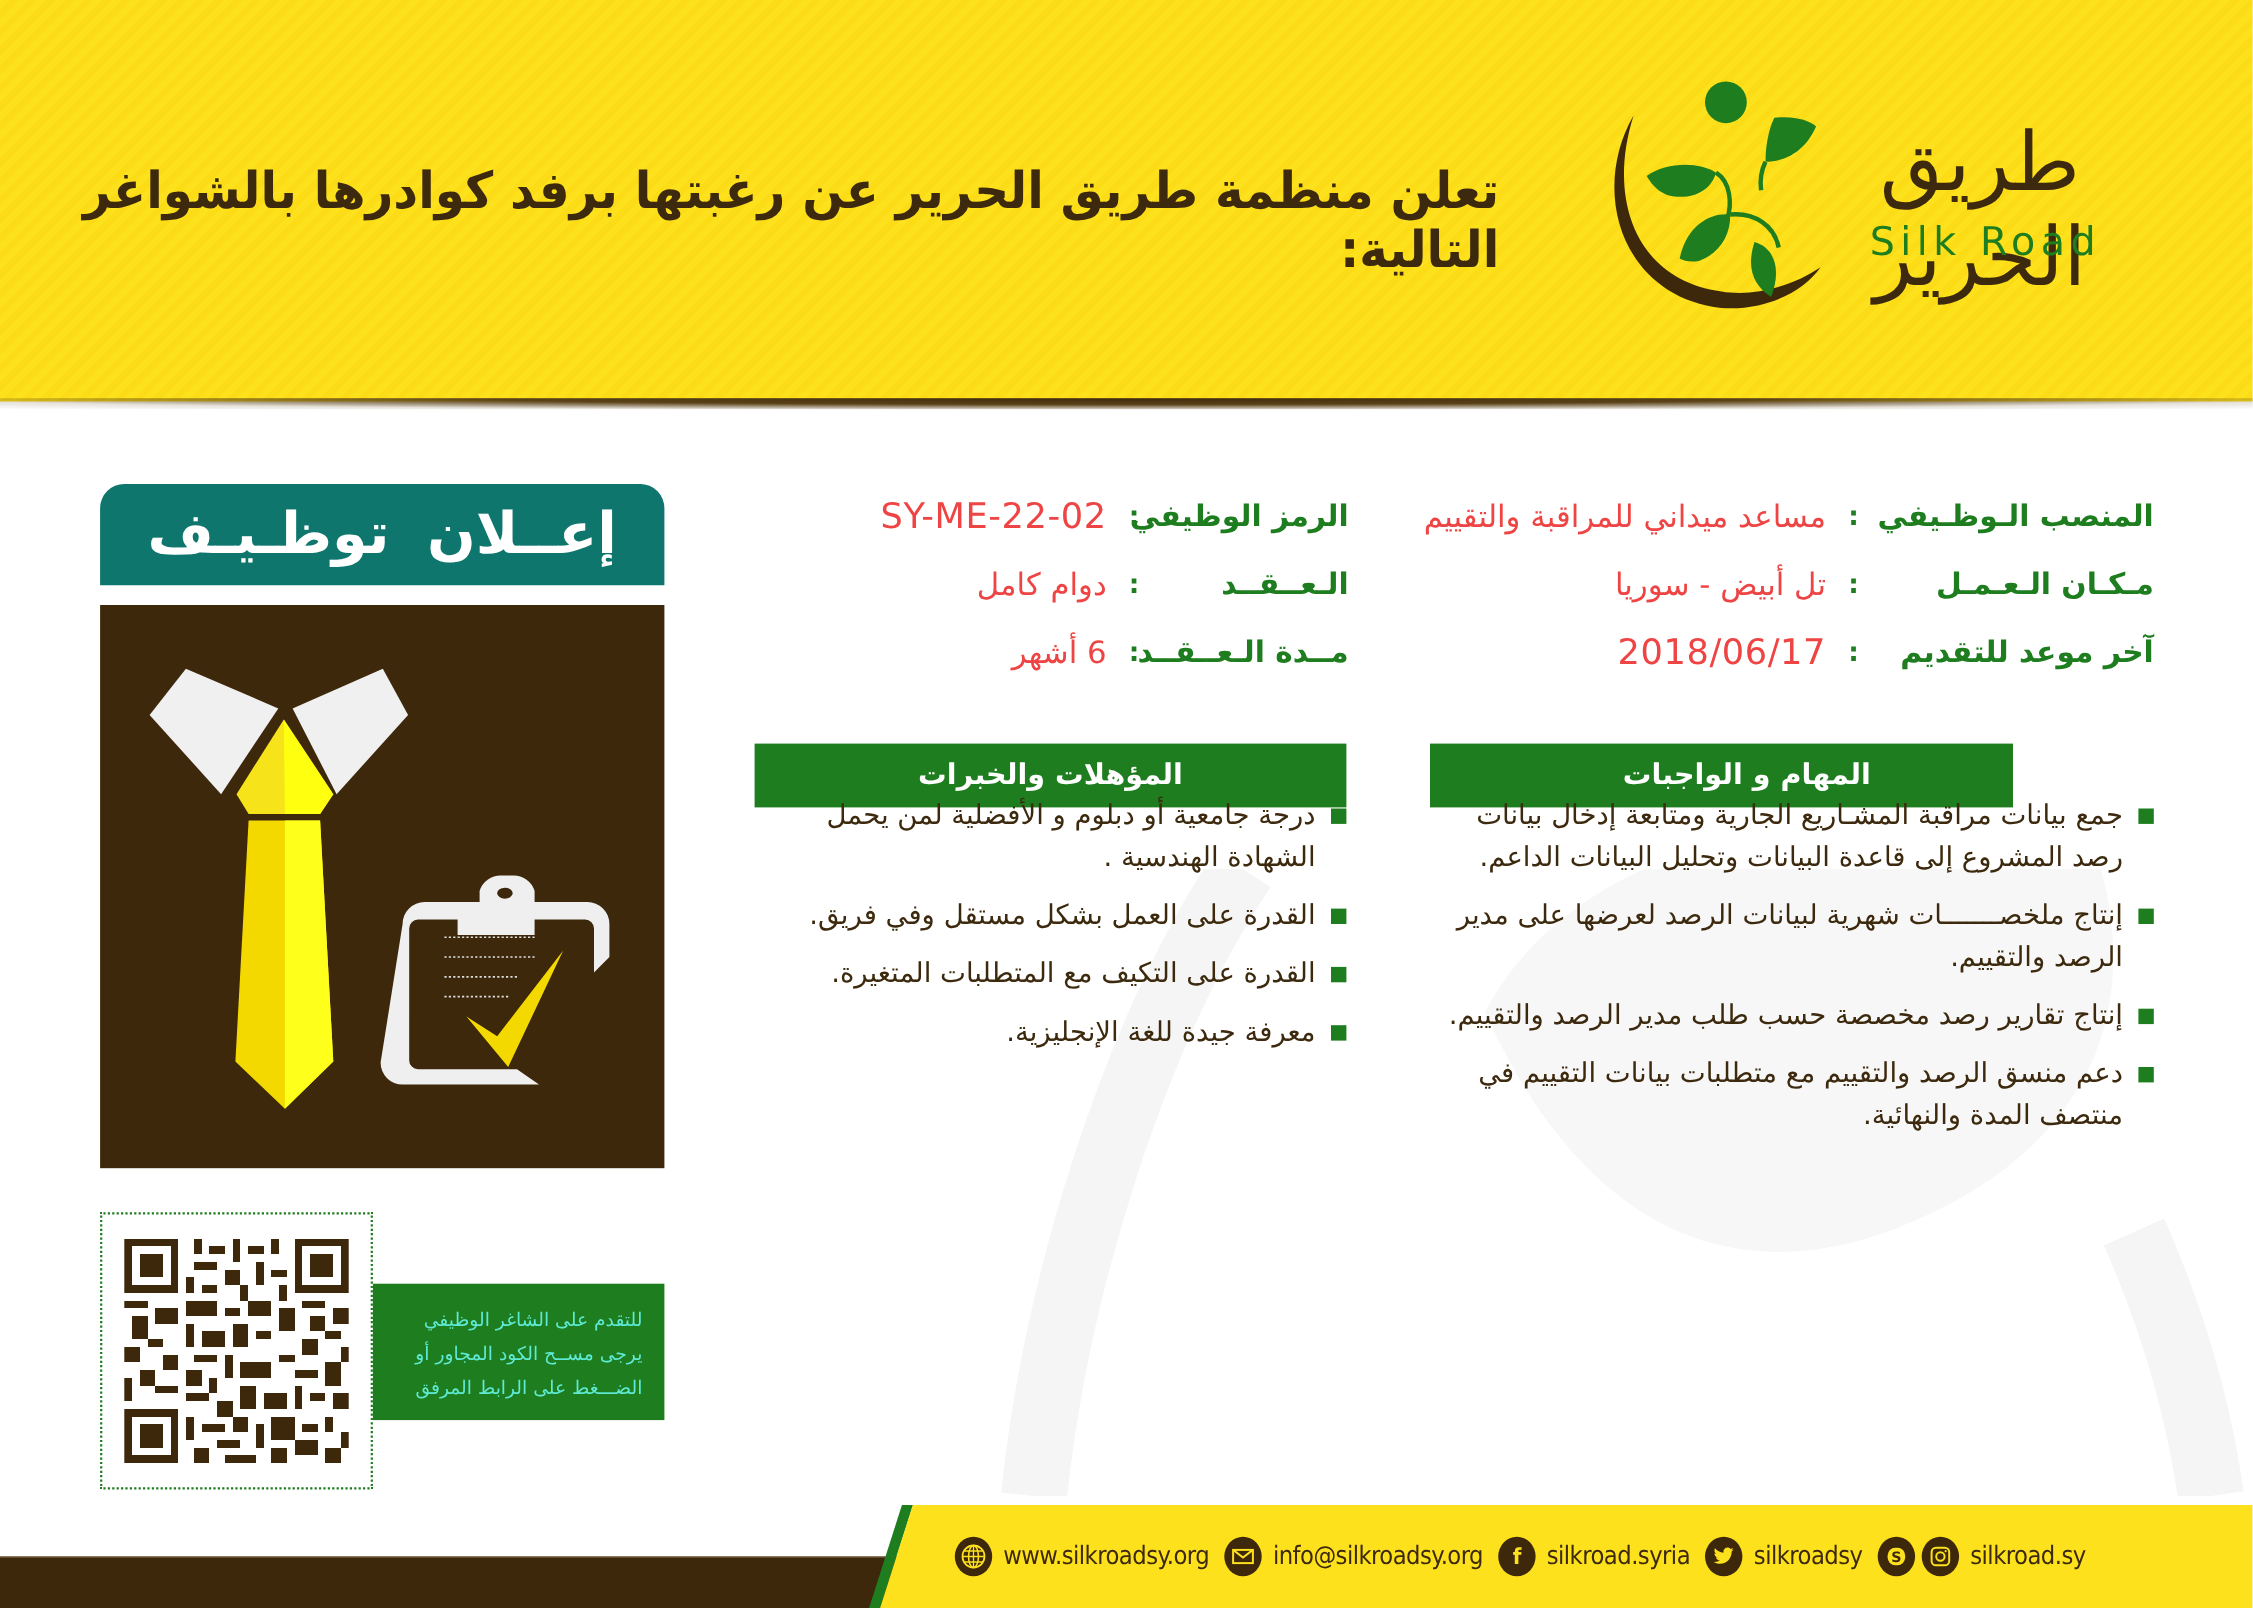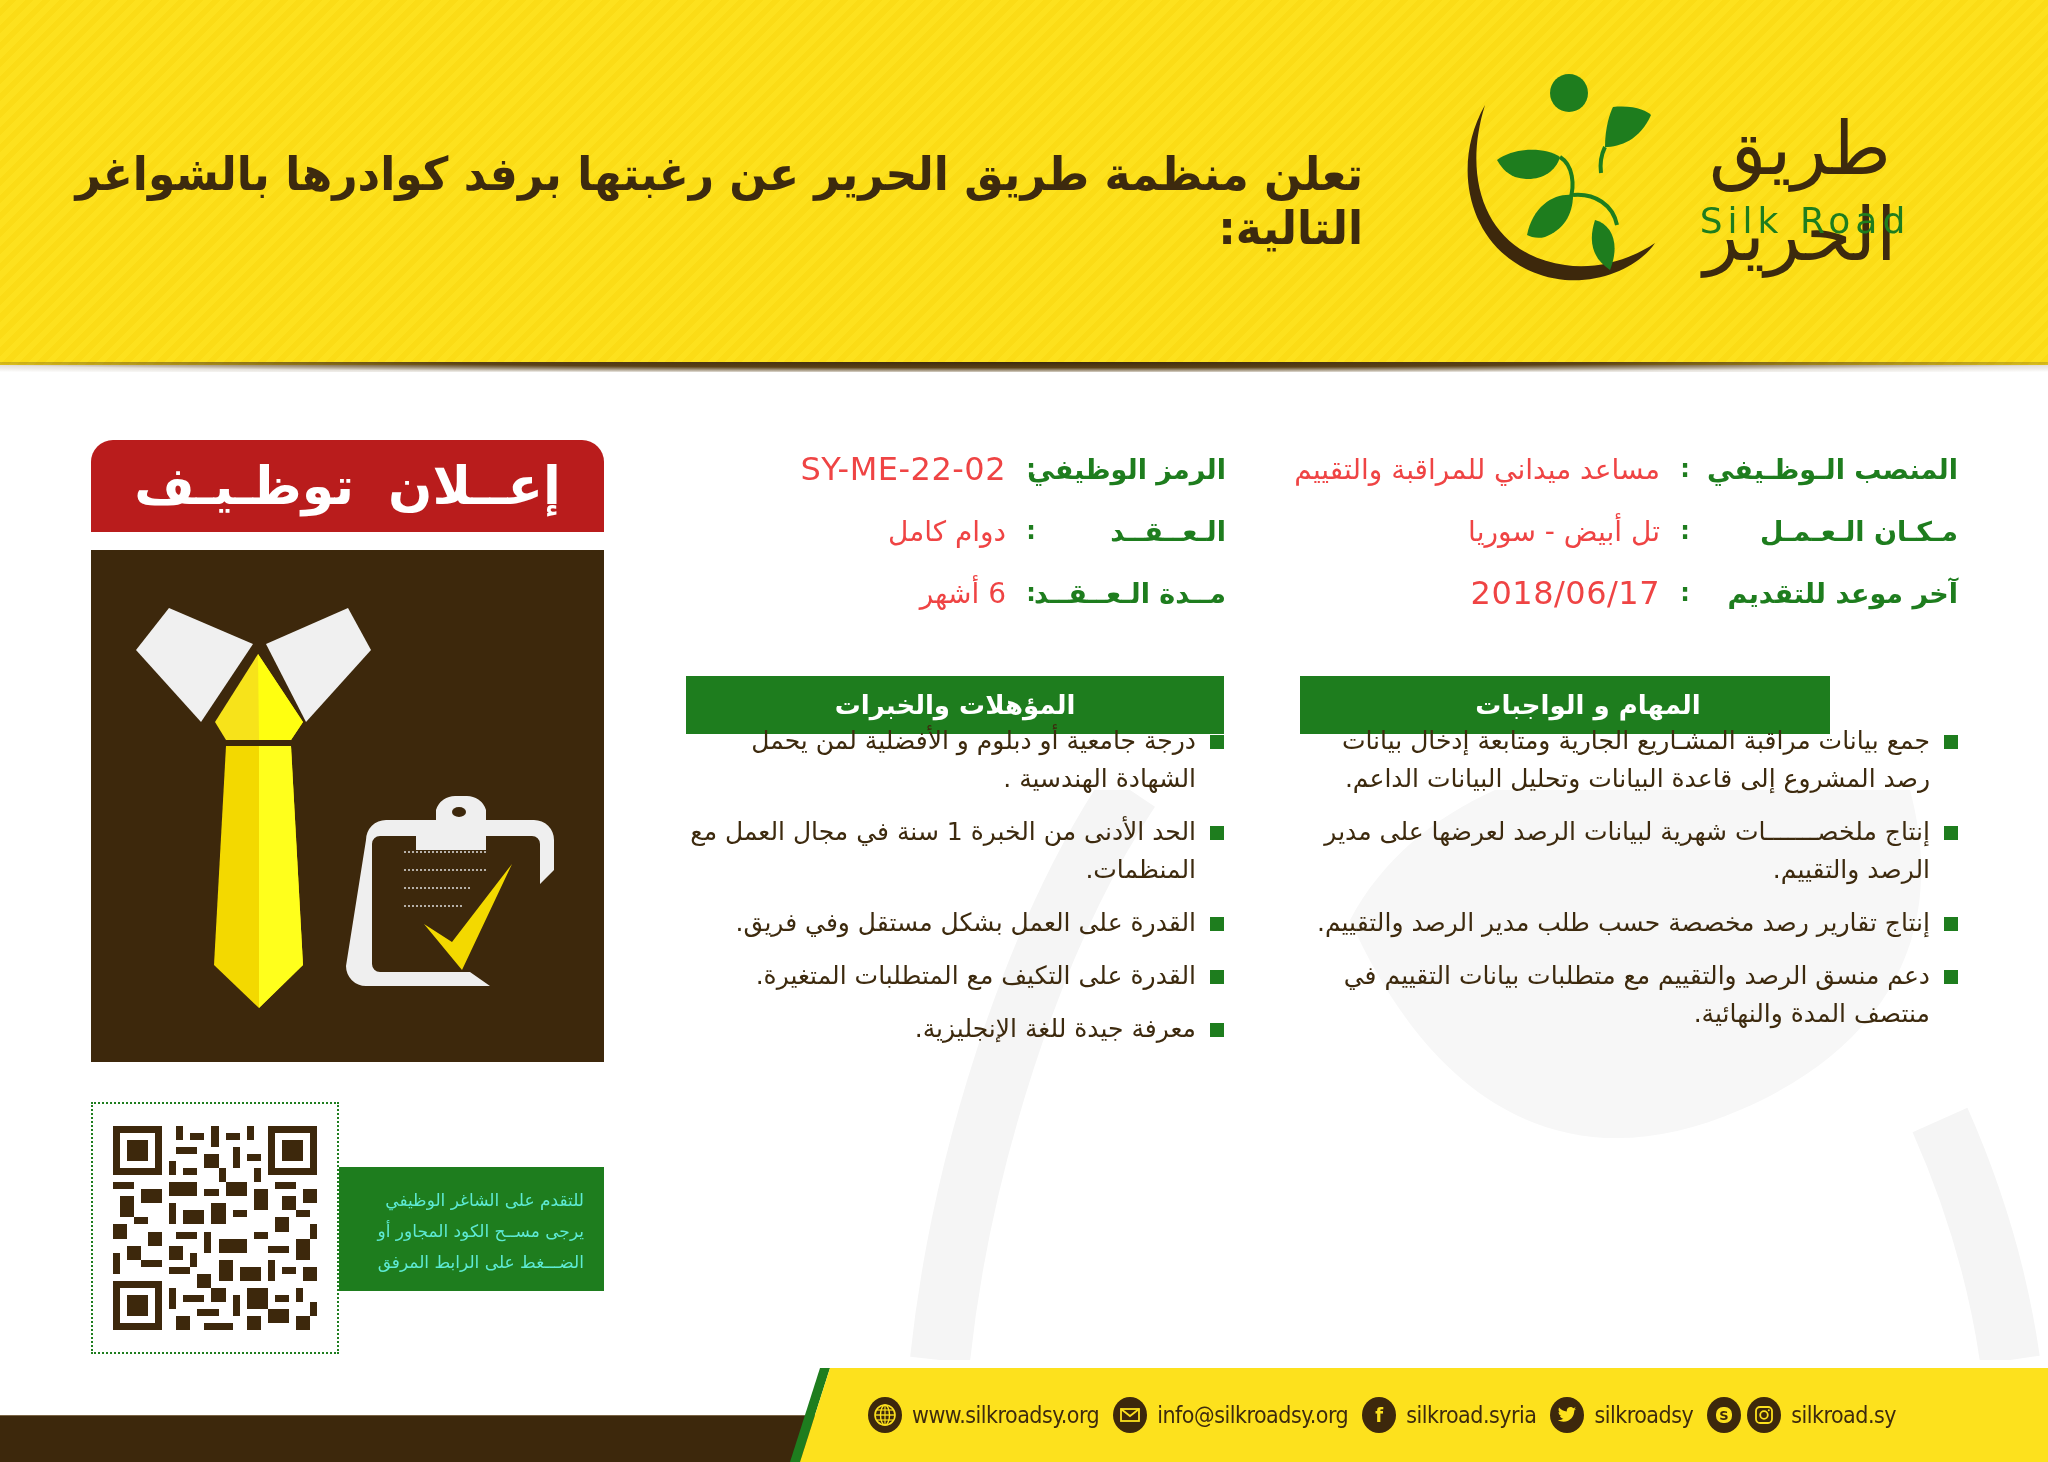--- a/index.html
+++ b/index.html
@@ -65,21 +65,21 @@
     
     .blist { position: absolute; direction: rtl; list-style: none; }
     .blist li { display: flex; align-items: flex-start; font-size: 25px; line-height: 38px; color: #3d2a0e; margin-bottom: 15px; }
     .blist .bullet { flex: 0 0 auto; width: 14px; height: 14px; background: #1e7d1e; margin-top: 13px; margin-left: 14px; }
     .tasks-list { right: 90px; top: 722px; width: 660px; }
     .quals-list { right: 824px; top: 722px; width: 540px; }
 
     
     .ann-title {
       position: absolute; left: 91px; top: 440px; width: 513px; height: 92px;
-      background: #b91c1c; border-radius: 22px 22px 0 0; color: #ffffff;
+      background: #0f766e; border-radius: 22px 22px 0 0; color: #ffffff;
       direction: rtl; display: flex; align-items: center; justify-content: center;
       font-size: 52px; font-weight: bold; word-spacing: 16px;
     }
     .ann-card {
       position: absolute; left: 91px; top: 550px; width: 513px; height: 512px; background: #3d280c;
     }
 
     
     .qr-box {
       position: absolute; left: 91px; top: 1102px; width: 248px; height: 252px;
@@ -203,24 +203,20 @@
   <li>
       <span class="bullet"></span>
       <span>دعم منسق الرصد والتقييم مع متطلبات بيانات التقييم في منتصف المدة والنهائية.</span>
     </li>
 </ul>
 
 <ul class="blist quals-list">
   <li>
       <span class="bullet"></span>
       <span>درجة جامعية أو دبلوم و الأفضلية  لمن يحمل الشهادة الهندسية .</span>
-    </li>
-  <li>
-      <span class="bullet"></span>
-      <span>الحد الأدنى من الخبرة 1 سنة في مجال العمل مع المنظمات.</span>
     </li>
   <li>
       <span class="bullet"></span>
       <span>القدرة على العمل بشكل مستقل وفي فريق.</span>
     </li>
   <li>
       <span class="bullet"></span>
       <span>القدرة على التكيف مع المتطلبات المتغيرة.</span>
     </li>
   <li>

